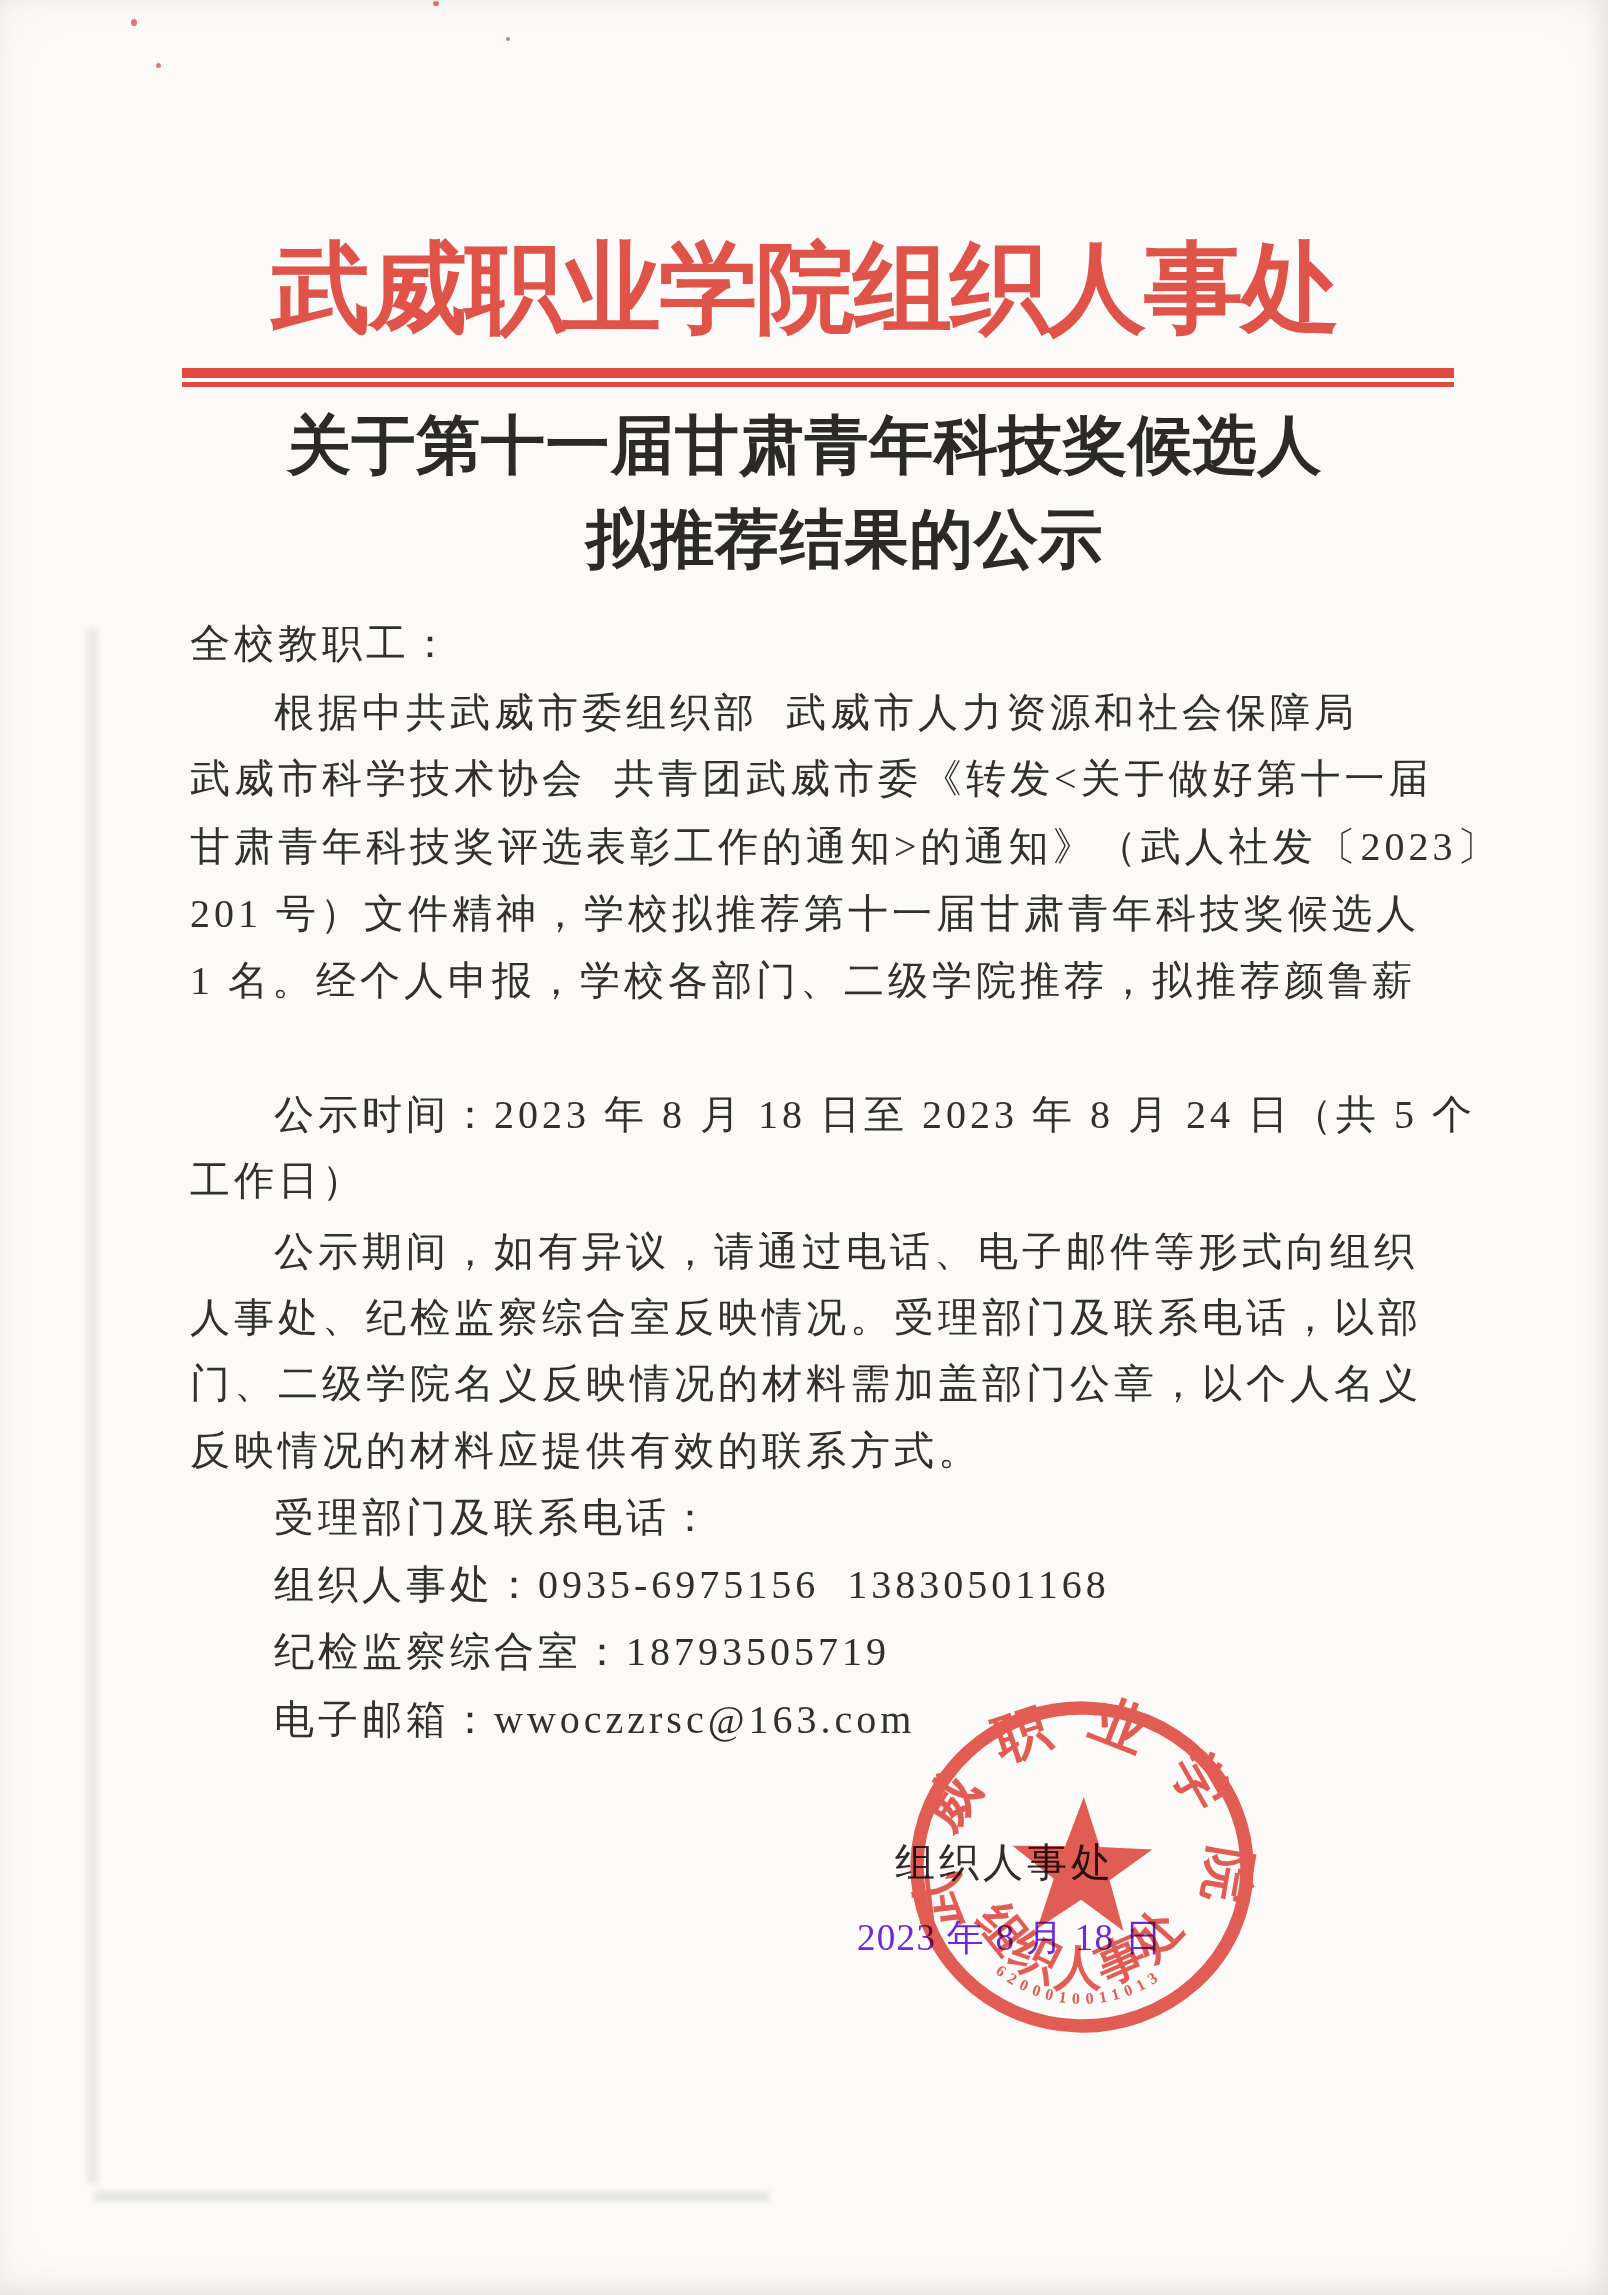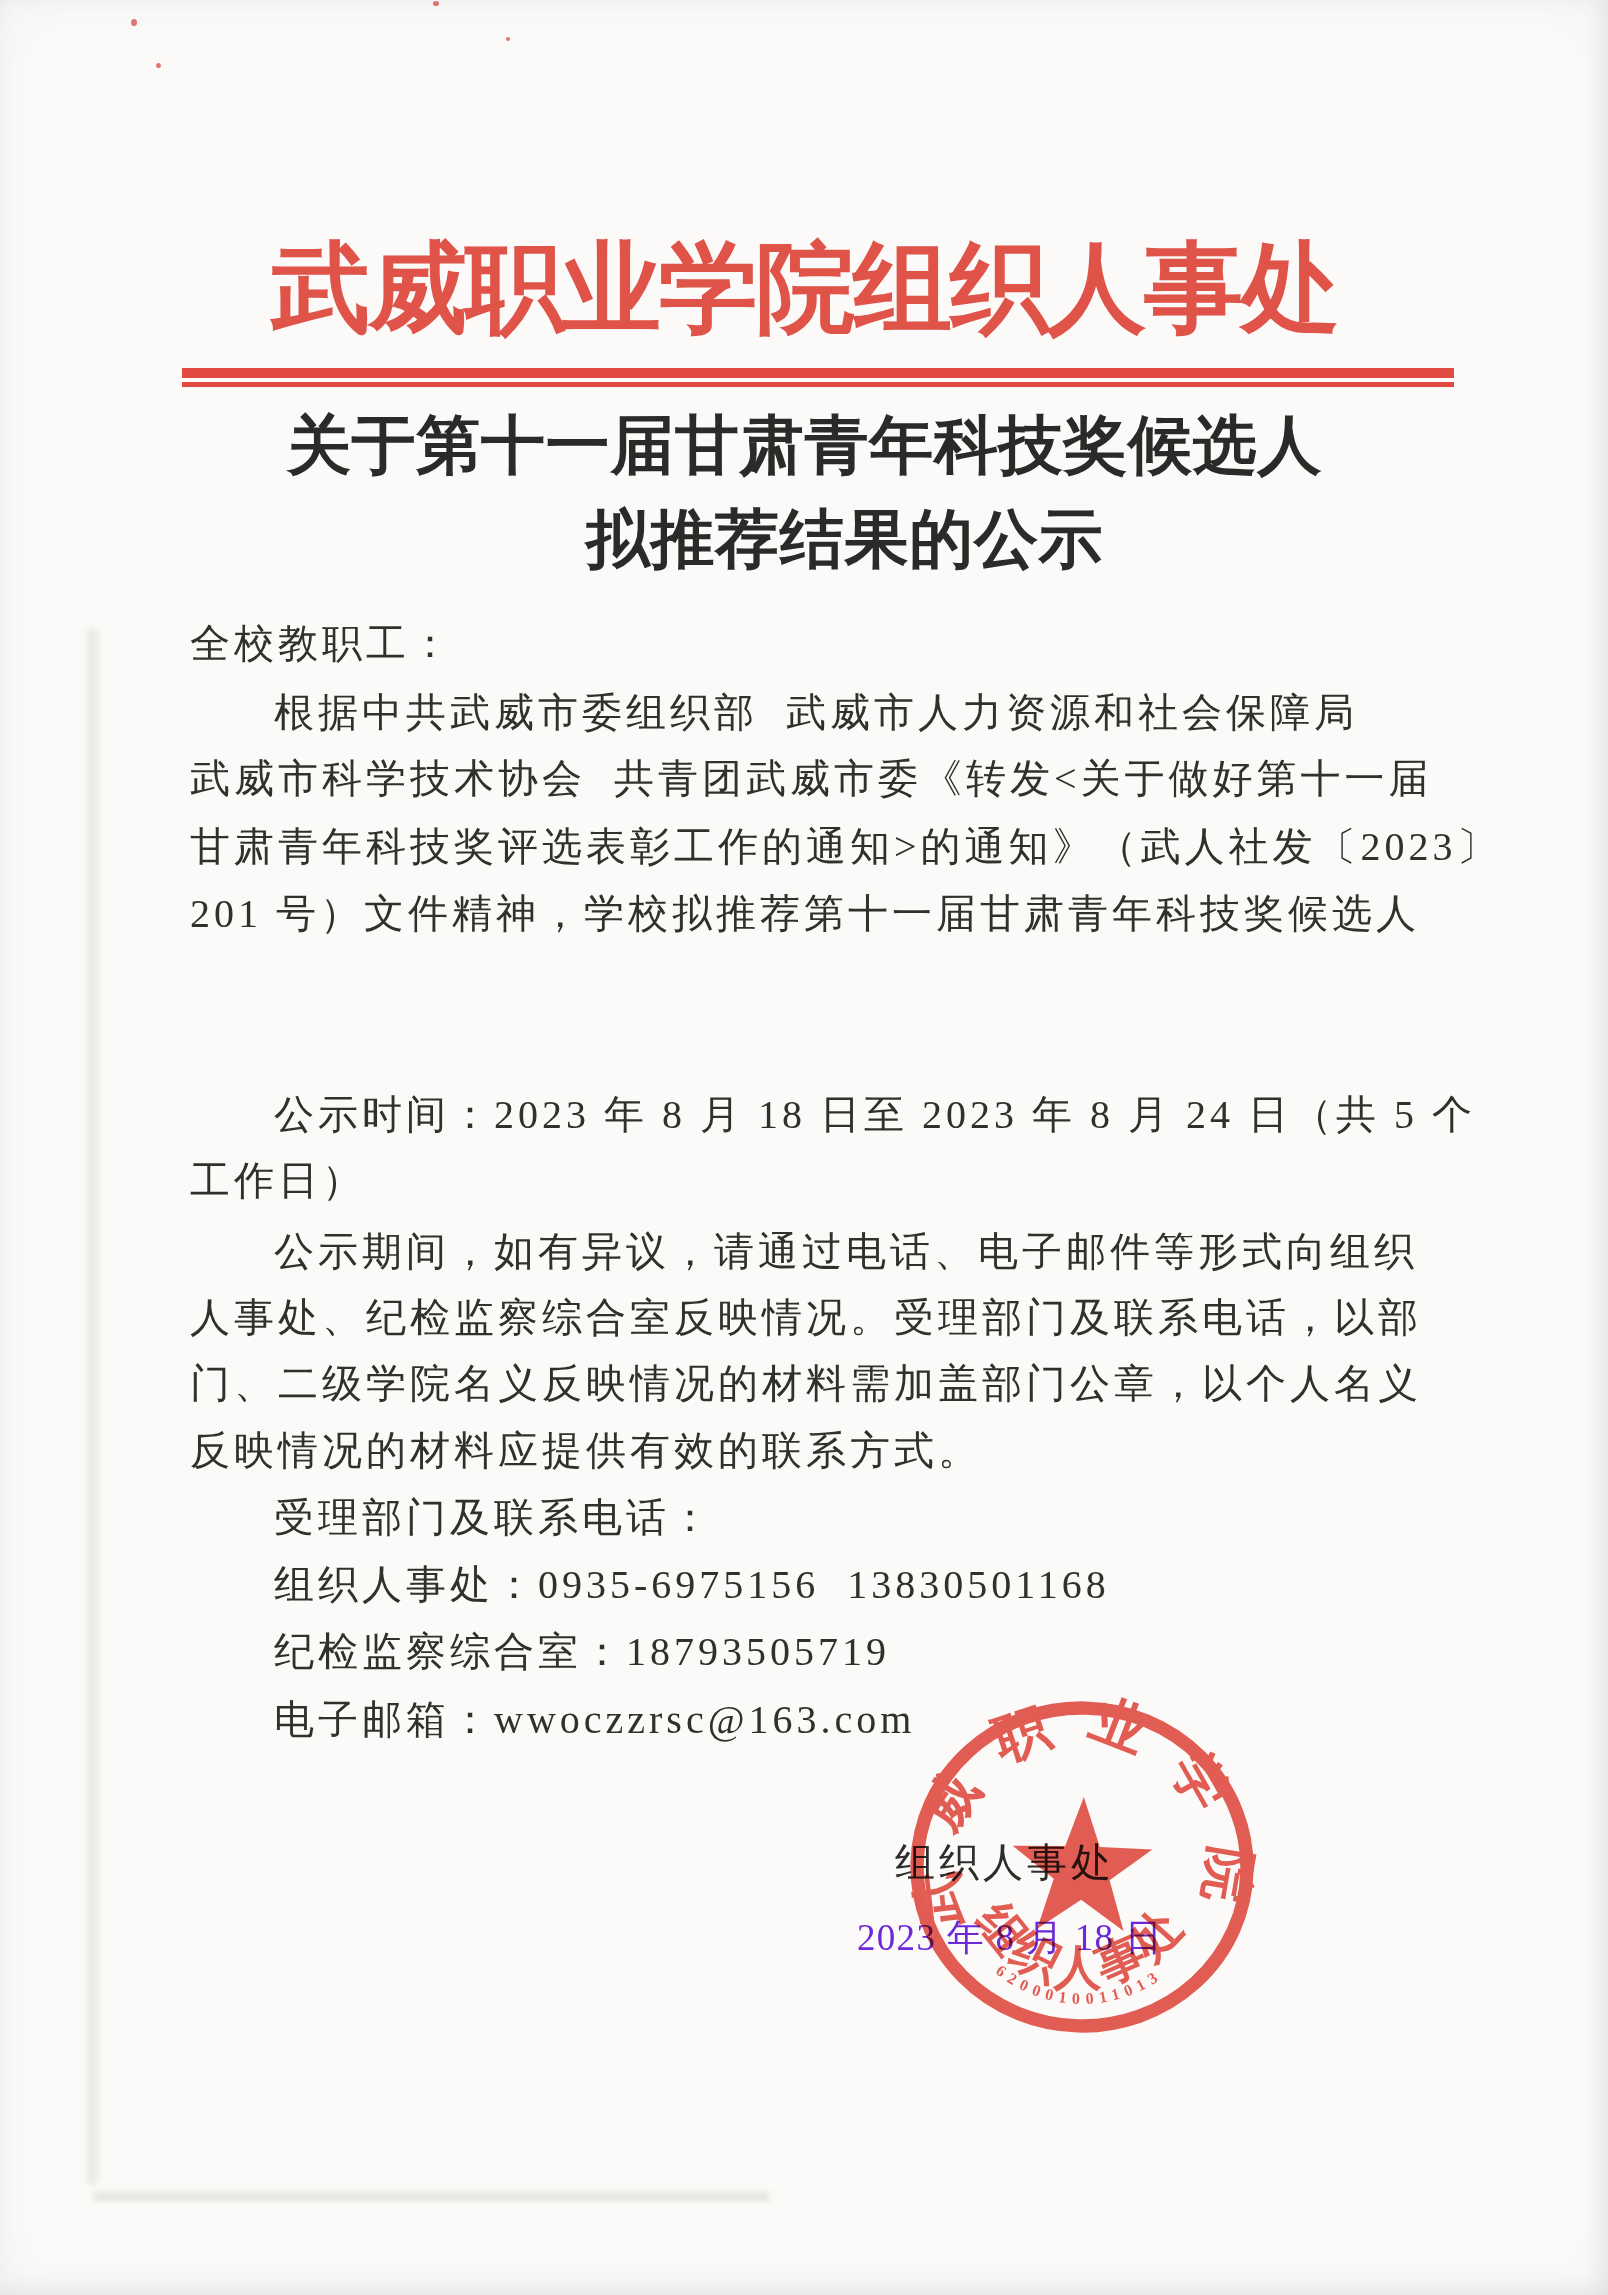--- a/index.html
+++ b/index.html
@@ -92,20 +92,21 @@
   <div class="rule rule-thin"></div>
 
   <div class="doc-title l1">关于第十一届甘肃青年科技奖候选人</div>
   <div class="doc-title l2">拟推荐结果的公示</div>
 
   <div class="line" style="top:622px">全校教职工：</div>
   <div class="line indent" style="top:691px">根据中共武威市委组织部  武威市人力资源和社会保障局</div>
   <div class="line" style="top:757px">武威市科学技术协会  共青团武威市委《转发&lt;关于做好第十一届</div>
   <div class="line" style="top:825px">甘肃青年科技奖评选表彰工作的通知&gt;的通知》（武人社发〔2023〕</div>
   <div class="line" style="top:892px">201 号）文件精神，学校拟推荐第十一届甘肃青年科技奖候选人</div>
+  <div class="line" style="top:959px">1 名。经个人申报，学校各部门、二级学院推荐，拟推荐颜鲁薪</div>
   <div class="line indent" style="top:1093px">公示时间：2023 年 8 月 18 日至 2023 年 8 月 24 日（共 5 个</div>
   <div class="line" style="top:1159px">工作日）</div>
   <div class="line indent" style="top:1230px">公示期间，如有异议，请通过电话、电子邮件等形式向组织</div>
   <div class="line" style="top:1296px">人事处、纪检监察综合室反映情况。受理部门及联系电话，以部</div>
   <div class="line" style="top:1362px">门、二级学院名义反映情况的材料需加盖部门公章，以个人名义</div>
   <div class="line" style="top:1429px">反映情况的材料应提供有效的联系方式。</div>
   <div class="line indent" style="top:1496px">受理部门及联系电话：</div>
   <div class="line indent" style="top:1563px">组织人事处：0935-6975156  13830501168</div>
   <div class="line indent" style="top:1630px">纪检监察综合室：18793505719</div>
   <div class="line indent" style="top:1698px">电子邮箱：wwoczzrsc@163.com</div>

